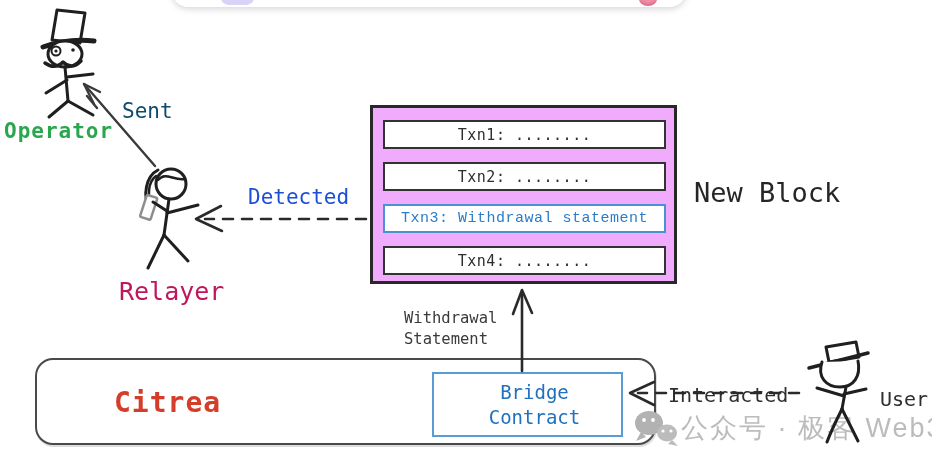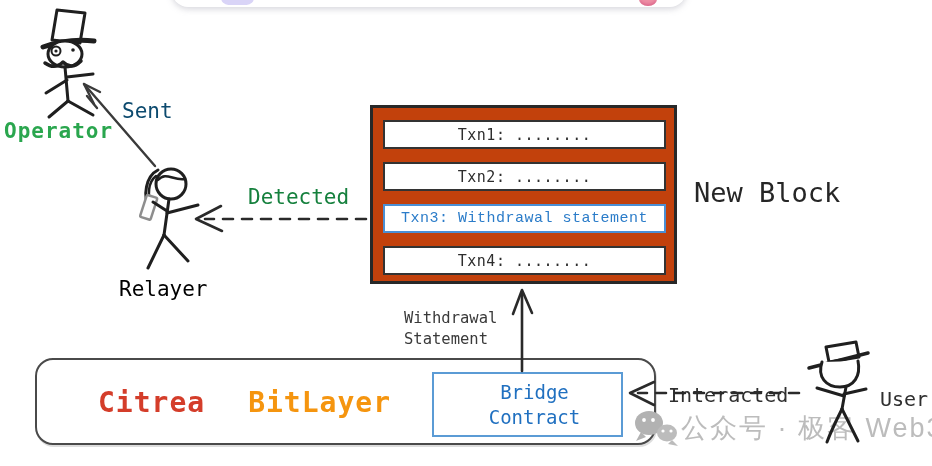--- a/index.html
+++ b/index.html
@@ -19,53 +19,53 @@
     background:#d9d4f7;border-radius:4px 4px 8px 8px;
   }
   .toolbar-dot{
     position:absolute;left:467px;bottom:1px;width:18px;height:14px;
     border-radius:50%;background:#ee8fa6;
     box-shadow:inset 0 2px 2px rgba(255,255,255,.55), inset 0 -2px 3px rgba(200,60,110,.45);
   }
   
   .block-box{
     position:absolute;left:370px;top:105px;width:307px;height:179px;
-    border:3px solid #282828;background:#c2410c;box-sizing:border-box;
+    border:3px solid #282828;background:#f0abfc;box-sizing:border-box;
   }
   .txn-row{
     position:absolute;left:10px;width:283px;height:29px;
     border:2.5px solid #333333;box-sizing:border-box;background:#ffffff;
     display:flex;align-items:center;justify-content:center;
     font-size:15px;letter-spacing:.5px;color:#2e2e2e;white-space:nowrap;
   }
   .txn-row.hl{border:2px solid #4b8fd4;color:#2b7cc9;}
   .txn-1{top:12px;} .txn-2{top:54px;} .txn-3{top:96px;font-family:Liberation Mono, monospace;} .txn-4{top:138px;}
 
   .layer2-box{
     position:absolute;left:35px;top:358px;width:621px;height:87px;
     border:2px solid #4a4a4a;border-radius:18px;background:#ffffff;
     box-sizing:border-box;box-shadow:1px 2px 0 rgba(120,120,120,.25);
   }
   .layer2-names{
-    position:absolute;left:98px;top:386px;display:flex;gap:43px;
+    position:absolute;left:114px;top:386px;display:flex;gap:26px;
     font-size:28px;font-weight:bold;letter-spacing:1px;text-align:center;
   }
   .citrea{color:#d43d2a;} .bitlayer{color:#f5950f;}
   .bridge-box{
     position:absolute;left:432px;top:372px;width:191px;height:65px;
     border:2px solid #5b9bd5;background:#ffffff;box-sizing:border-box;
     display:flex;align-items:center;justify-content:center;text-align:center;
     font-size:19px;line-height:25px;color:#2070c0;white-space:pre-line;padding-left:14px;
   }
   
   .lbl{position:absolute;white-space:nowrap;}
   .operator-label{left:4px;top:119px;font-size:21px;font-weight:bold;color:#2aa64e;letter-spacing:1px;}
   .sent-label{left:122px;top:99px;font-size:21px;color:#0c4a6e;}
-  .relayer-label{left:119px;top:277px;font-size:21px;color:#000000;}
-  .detected-label{left:248px;top:185px;font-size:21px;color:#15803d;}
+  .relayer-label{left:119px;top:277px;font-size:25px;color:#be185d;}
+  .detected-label{left:248px;top:185px;font-size:21px;color:#1d4ed8;}
   .newblock-label{left:694px;top:177px;font-size:27px;color:#262626;}
   .withdrawal-label{left:404px;top:308px;font-size:15.5px;line-height:21px;color:#3a3a3a;white-space:pre-line;}
   .interacted-label{left:668px;top:359px;font-size:20px;color:#2f2f2f;margin-top:24px;}
   .user-label{left:880px;top:387px;font-size:20px;color:#2f2f2f;}
   
   .watermark-text{
     position:absolute;left:681px;top:410px;font-size:27px;letter-spacing:2px;
     color:#bcbcbc;font-family:"Liberation Sans","DejaVu Sans",sans-serif;white-space:nowrap;
   }
   
@@ -84,21 +84,20 @@
   <div class="block-box">
     <div class="txn-row txn-1">Txn1: ........</div>
     <div class="txn-row txn-2">Txn2: ........</div>
     <div class="txn-row txn-3 hl">Txn3: Withdrawal statement</div>
     <div class="txn-row txn-4">Txn4: ........</div>
   </div>
 
   <div class="layer2-box"></div>
   <div class="layer2-names">
     <span class="citrea">Citrea</span>
-    <span class="bitlayer">BitLayer</span>
   </div>
   <div class="bridge-box">Bridge
 Contract</div>
 
   <div class="lbl operator-label">Operator</div>
   <div class="lbl sent-label">Sent</div>
   <div class="lbl relayer-label">Relayer</div>
   <div class="lbl detected-label">Detected</div>
   <div class="lbl withdrawal-label">Withdrawal
 Statement</div>

